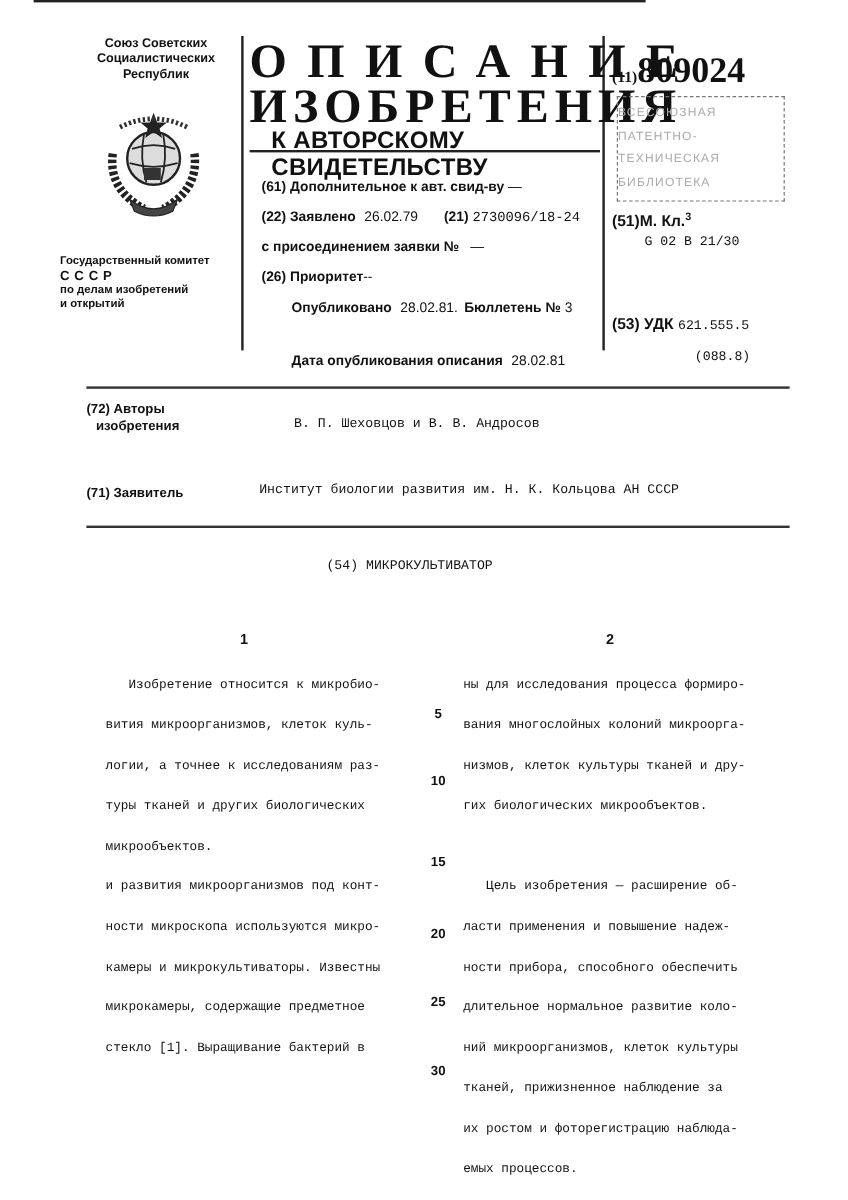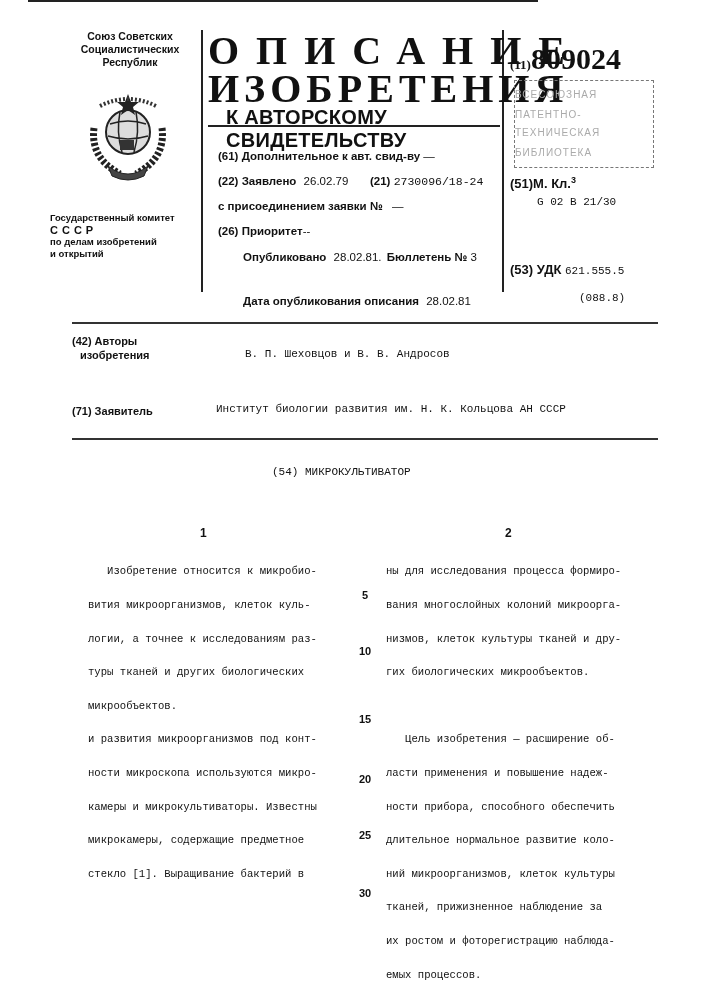--- a/index.html
+++ b/index.html
@@ -123,21 +123,21 @@
 
 <div class="abs udk sans">
   <span>(53) УДК</span>
   <span class="code mono" style="font-weight:normal;">621.555.5</span>
 </div>
 <div class="abs code mono" style="left:579px; top:276px;margin-top:16px;">(088.8)</div>
 
 <div class="abs hr" style="left:72px; top:322px; width:586px;"></div>
 
 <div class="abs lbl sans" style="left:72px; top:334px;">
-  <div>(42) Авторы</div>
+  <div>(72) Авторы</div>
   <div style="padding-left:8px;">изобретения</div>
 </div>
 <div class="abs typed mono" style="left:245px; top:348px;">В. П. Шеховцов и В. В. Андросов</div>
 
 <div class="abs lbl sans" style="left:72px; top:404px;">(71) Заявитель</div>
 <div class="abs typed mono" style="left:216px; top:403px;">Институт биологии развития им. Н. К. Кольцова АН СССР</div>
 
 <div class="abs hr" style="left:72px; top:438px; width:586px;"></div>
 
 <div class="abs typed mono" style="left:272px; top:466px;">(54) МИКРОКУЛЬТИВАТОР</div>

